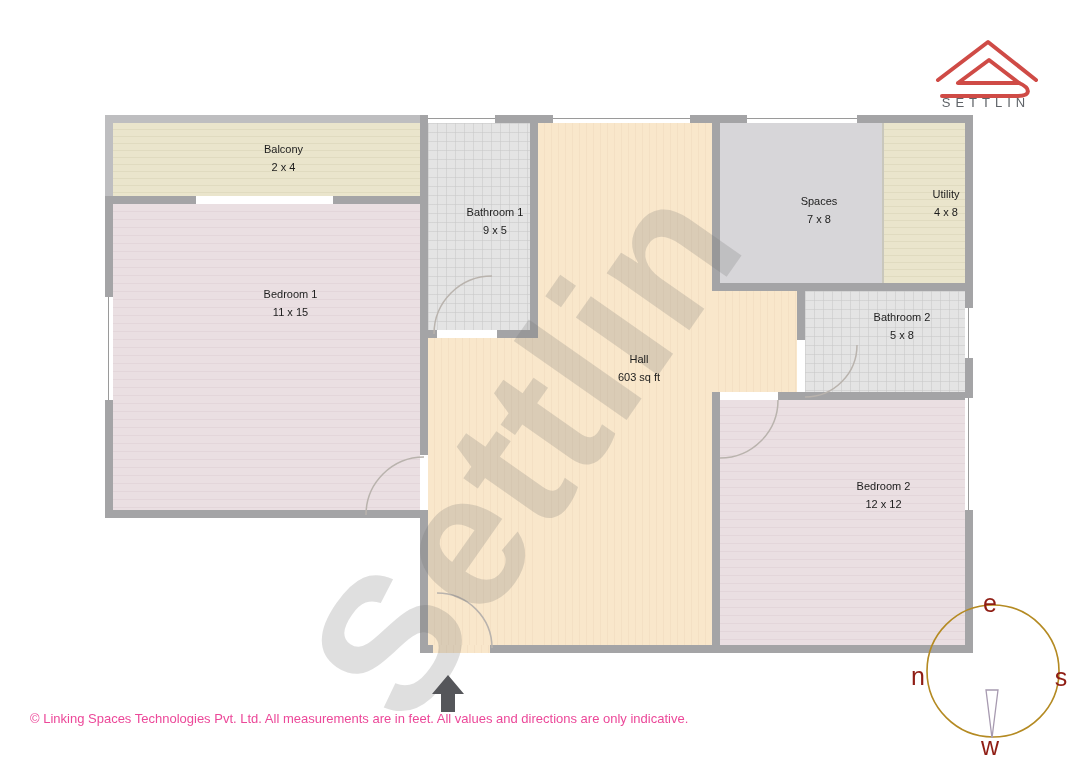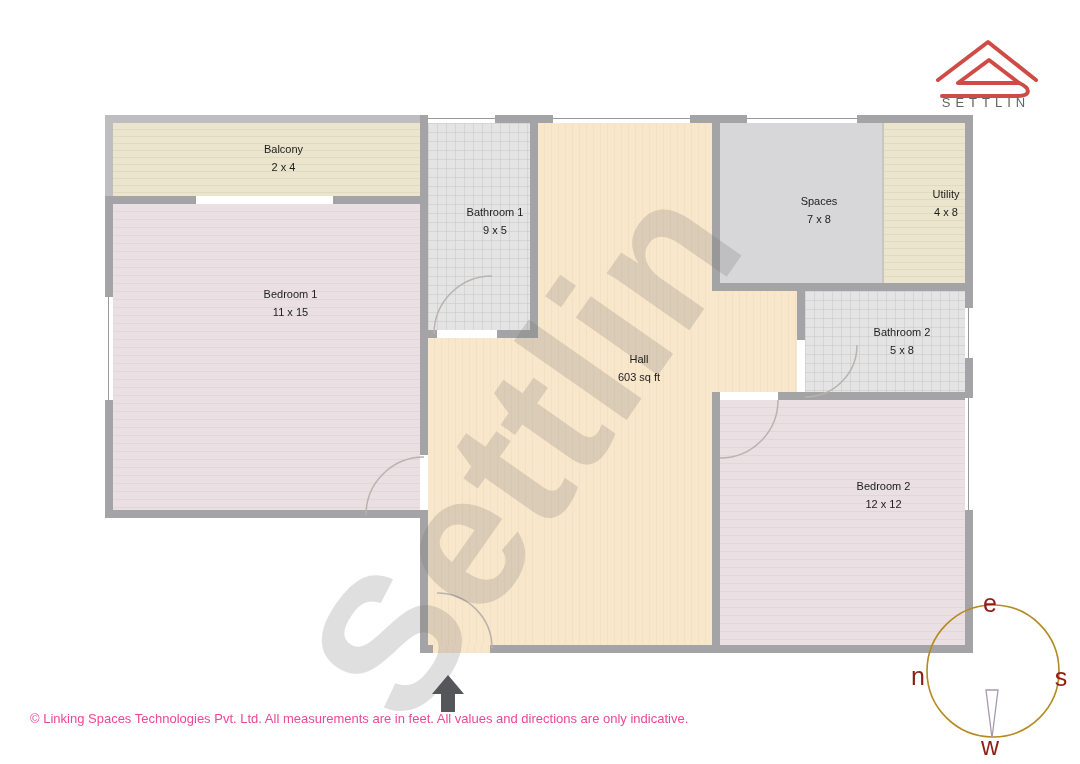--- a/index.html
+++ b/index.html
@@ -129,21 +129,21 @@
     <div>603 sq ft</div>
   </div>
   <div class="room-label" style="left:718px;top:192px;width:168px">
     <div>Spaces</div>
     <div>7 x 8</div>
   </div>
   <div class="room-label" style="left:883px;top:185px;width:92px">
     <div>Utility</div>
     <div>4 x 8</div>
   </div>
-  <div class="room-label" style="left:805px;top:323px;width:160px">
+  <div class="room-label" style="left:805px;top:308px;width:160px">
     <div>Bathroom 2</div>
     <div>5 x 8</div>
   </div>
   <div class="room-label" style="left:720px;top:477px;width:293px">
     <div>Bedroom 2</div>
     <div>12 x 12</div>
   </div>
 
   <svg id="top-svg" width="1080" height="764" viewBox="0 0 1080 764">
 

